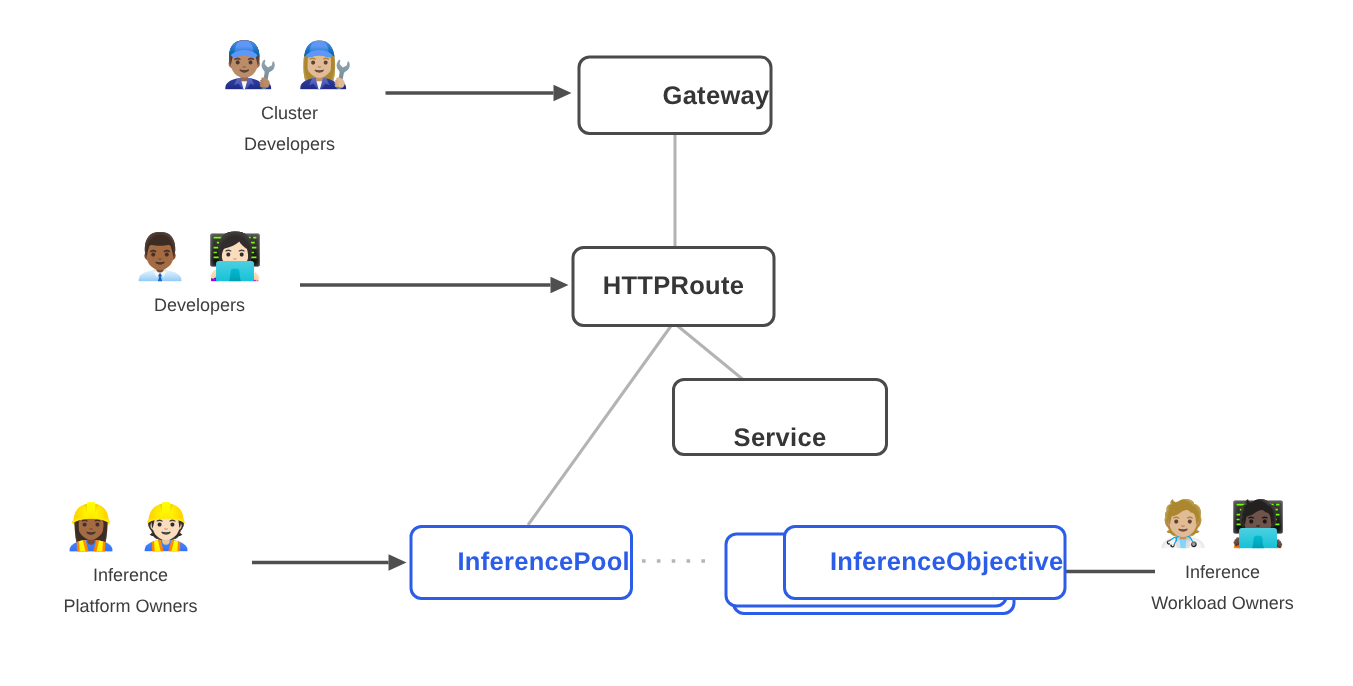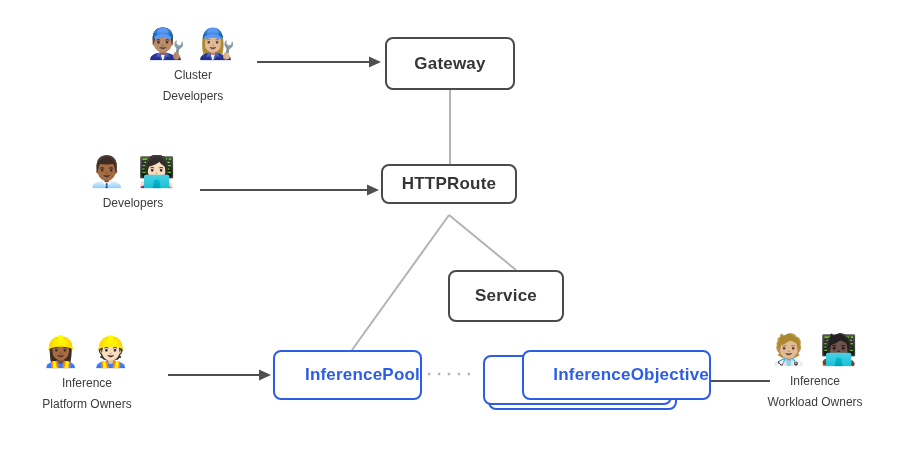--- a/index.html
+++ b/index.html
@@ -81,29 +81,29 @@
     <g>
       <line class="arrow" x1="168" y1="375" x2="259" y2="375"></line>
       <polygon points="271,375 259,369.5 259,380.5"></polygon>
     </g>
     <g>
       <line class="arrow" x1="770" y1="381" x2="691" y2="381"></line>
       <polygon points="679,381 691,375.5 691,386.5"></polygon>
     </g>
   </svg>
 
-  <div class="node" style="left:385px;top:37px;width:130px;height:53px;">
+  <div class="node" style="left:385px;top:37px;width:130px;height:53px;justify-content:flex-end;">
     <span>Gateway</span>
   </div>
 
-  <div class="node" style="left:381px;top:164px;width:136px;height:40px;">
+  <div class="node" style="left:381px;top:164px;width:136px;height:54px;">
     <span>HTTPRoute</span>
   </div>
 
-  <div class="node" style="left:448px;top:270px;width:116px;height:52px;">
+  <div class="node" style="left:448px;top:252px;width:144px;height:52px;align-items:flex-end;">
     <span>Service</span>
   </div>
 
   <div class="node blue" style="left:273px;top:350px;width:149px;height:50px;">
     <span>InferencePool</span>
   </div>
 
   <div>
     <div class="stack-layer" style="left:488px;top:360px;width:189px;height:50px;"></div>
     <div class="stack-layer" style="left:483px;top:355px;width:189px;height:50px;"></div>

